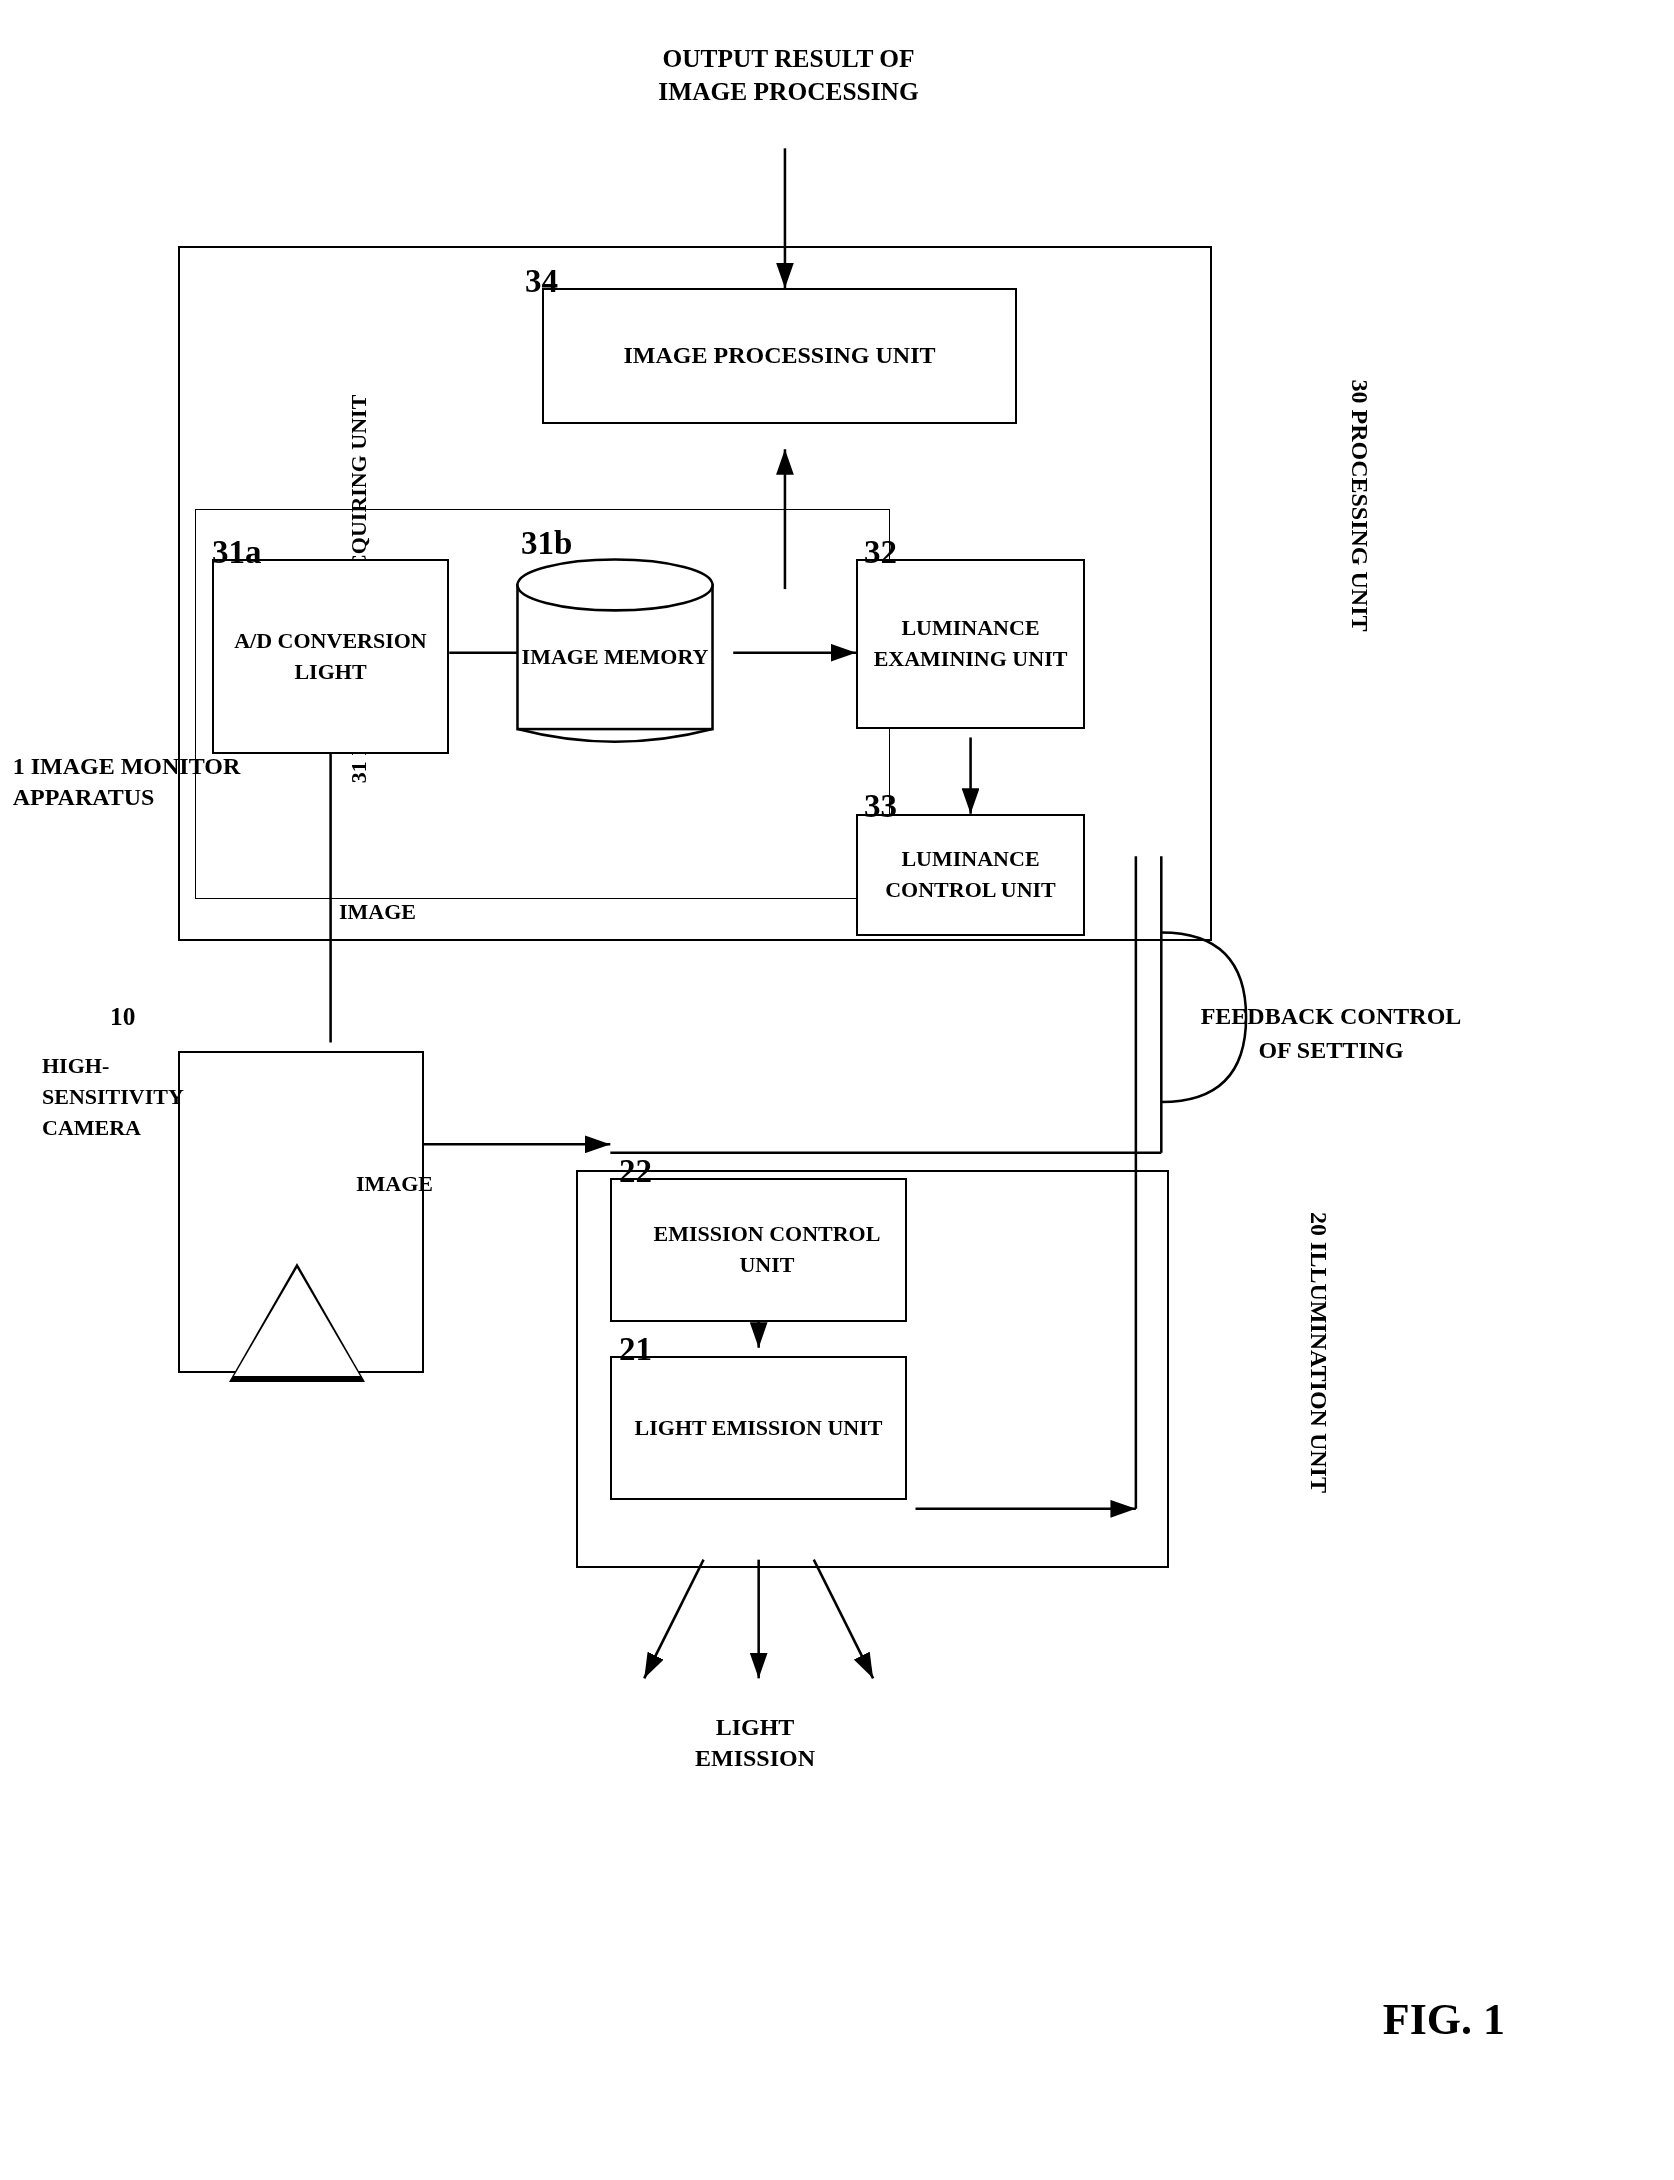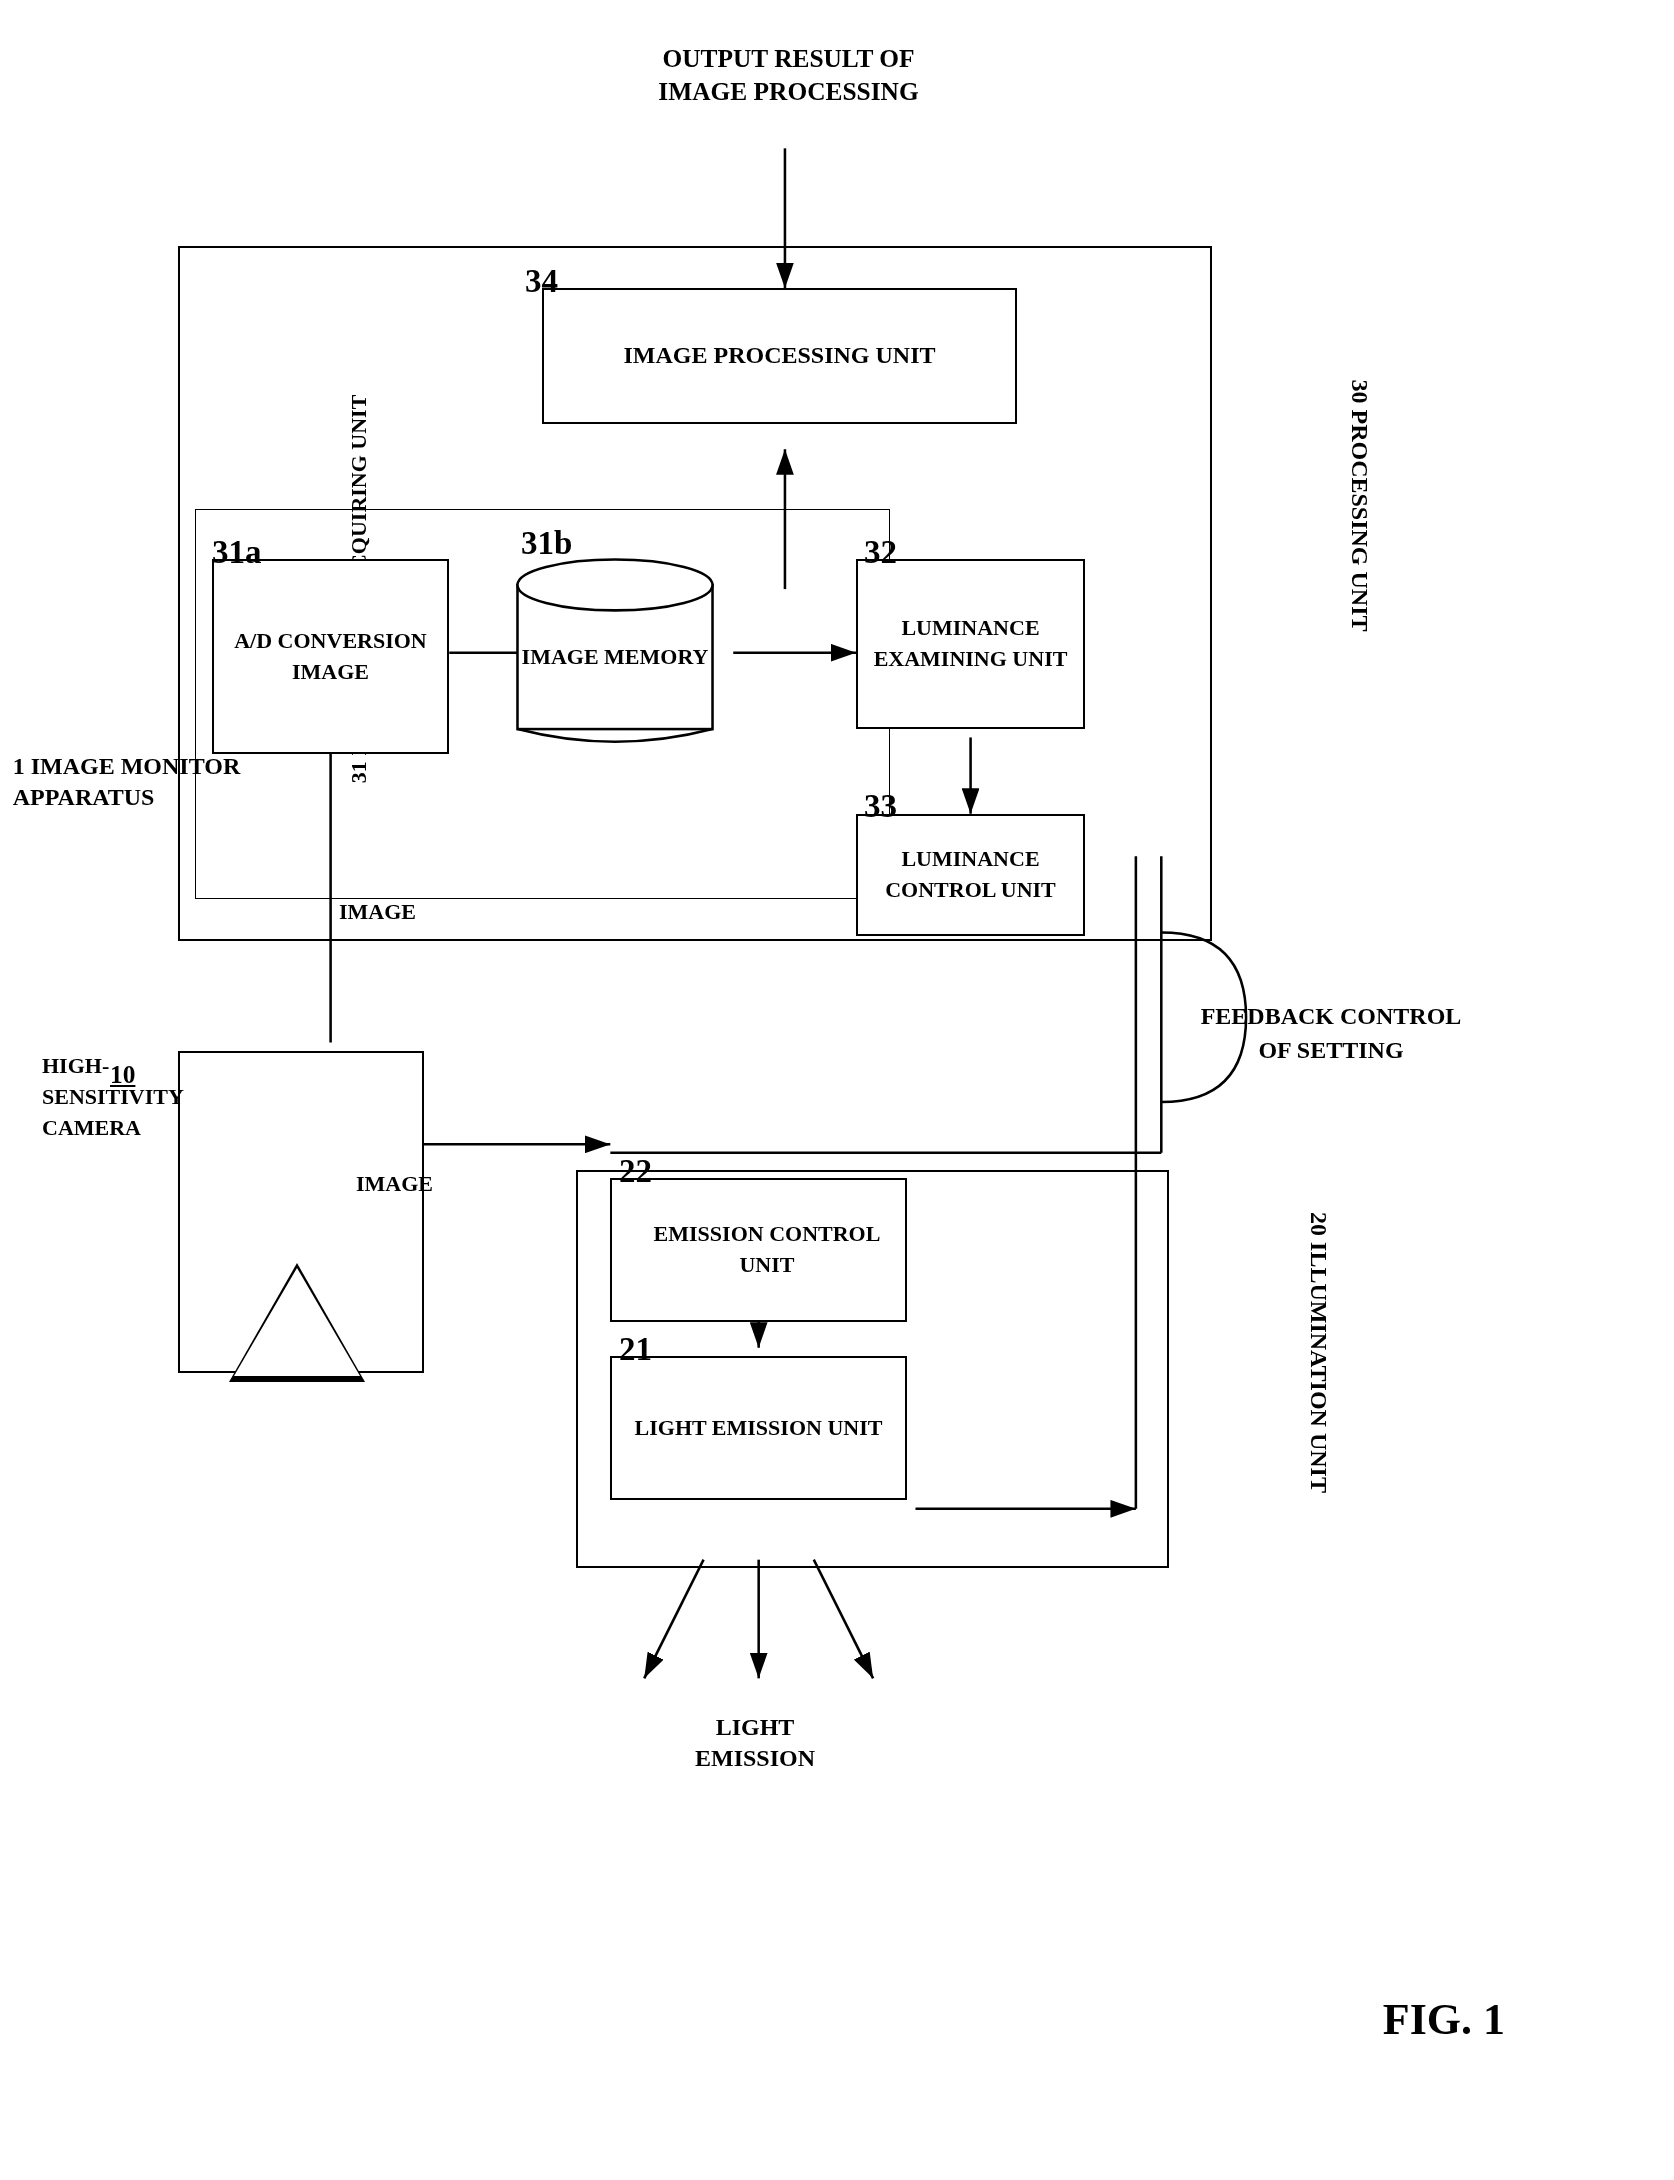--- a/index.html
+++ b/index.html
@@ -173,21 +173,21 @@
 
   <div class="box" style="top: 288px; left: 542px; width: 475px; height: 136px; font-size: 24px;">
     <span>IMAGE
 PROCESSING UNIT</span>
   </div>
   <div class="number-label" style="top: 263px; left: 525px;">34</div>
 
   <div class="box" style="top: 559px; left: 212px; width: 237px; height: 195px; font-size: 22px;">
     <span>A/D
 CONVERSION
-IMAGE</span>
+LIGHT</span>
   </div>
   <div class="number-label" style="top: 534px; left: 212px;">31a</div>
 
   <div class="cylinder" style="top: 551px; left: 509px; width: 212px; height: 212px; justify-content: center;">
     <svg viewBox="0 0 250 250" xmlns="http://www.w3.org/2000/svg">
 
       <rect x="10" y="40" width="230" height="170" fill="#fff" stroke="#000" stroke-width="3"></rect>
 
       <ellipse cx="125" cy="40" rx="115" ry="30" fill="#fff" stroke="#000" stroke-width="3"></ellipse>
 
@@ -210,21 +210,21 @@
     <span>LUMINANCE
 CONTROL UNIT</span>
   </div>
   <div class="number-label" style="top: 788px; left: 864px;">33</div>
 
   <div class="label" style="top: 1000px; left: 1170px; width: 322px; font-size: 24px; text-align: center; line-height:1.4;">FEEDBACK CONTROL
 OF SETTING</div>
 
   <div class="box" style="top: 1051px; left: 178px; width: 246px; height: 322px; font-size: 0.8px; border: 2.5px solid #000;">
   </div>
-  <div class="number-label" style="top: 1060px; left: 110px; font-size: 25.4px; text-decoration: underline;">10</div>
+  <div class="number-label" style="top: 1002px; left: 110px; font-size: 25.4px;">10</div>
 
   <div class="label" style="top: 1051px; left: 42px; width: 153px; font-size: 22px; text-align: left; line-height:1.4;">HIGH-
 SENSITIVITY
 CAMERA</div>
 
   <div style="position: absolute; top: 1263px; left: 229px; width: 0; height: 0;
               border-left: 68px solid transparent;
               border-right: 68px solid transparent;
               border-bottom: 119px solid #000;">
   </div>

